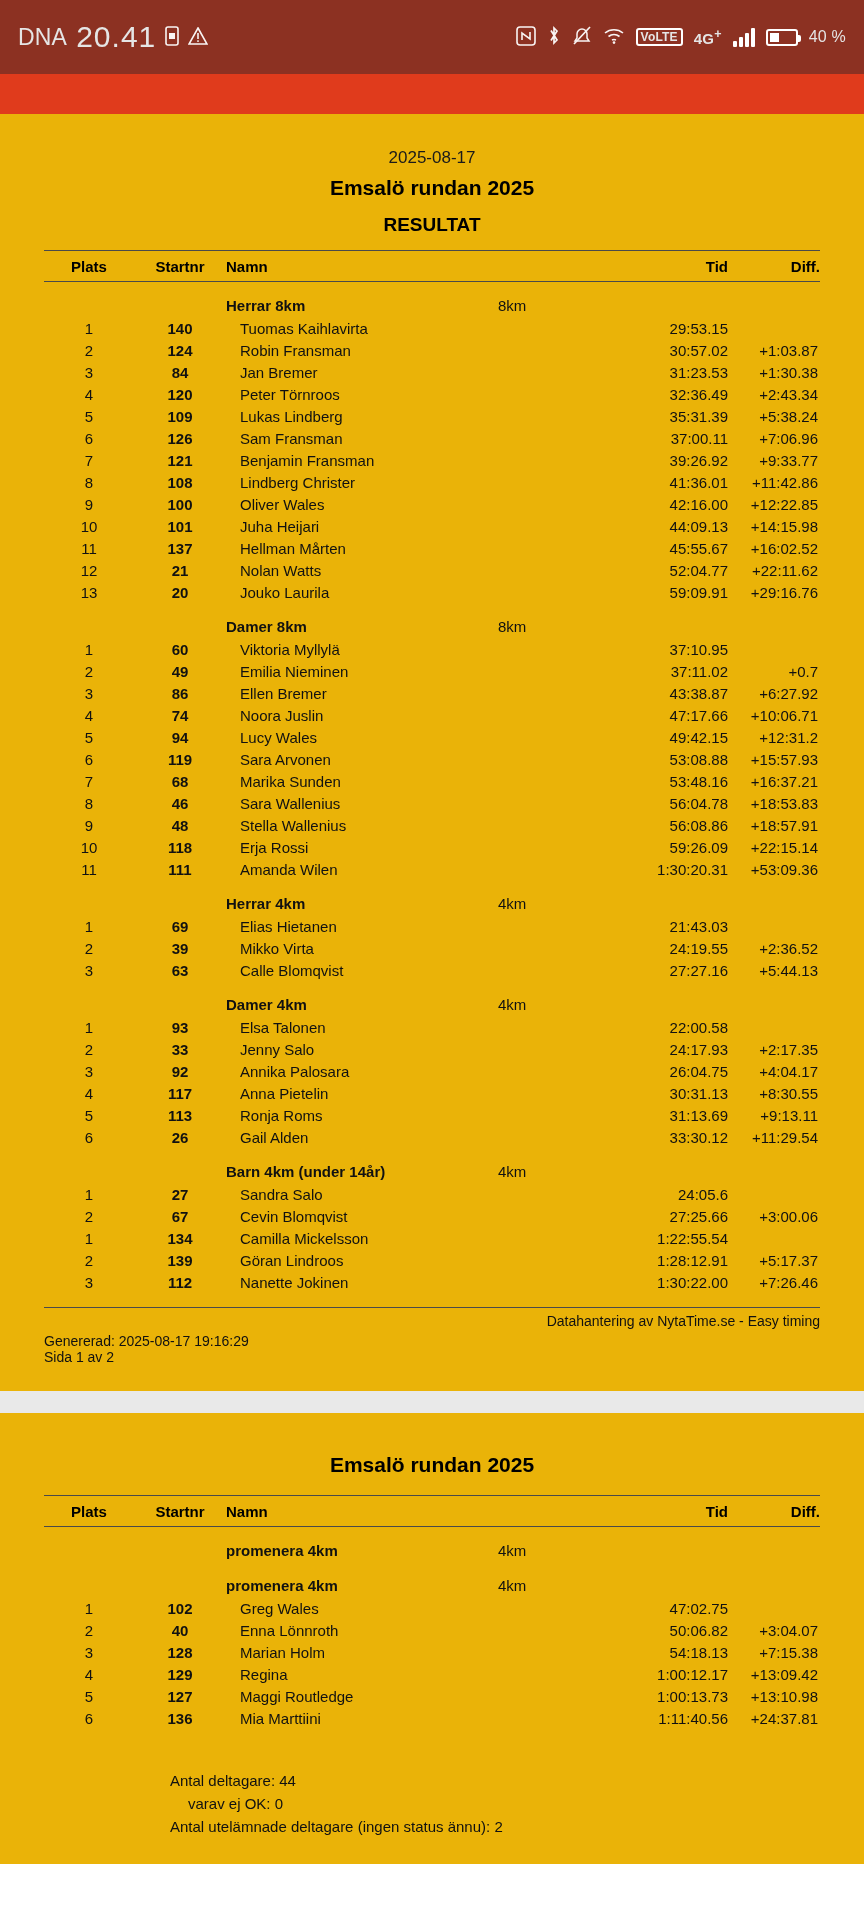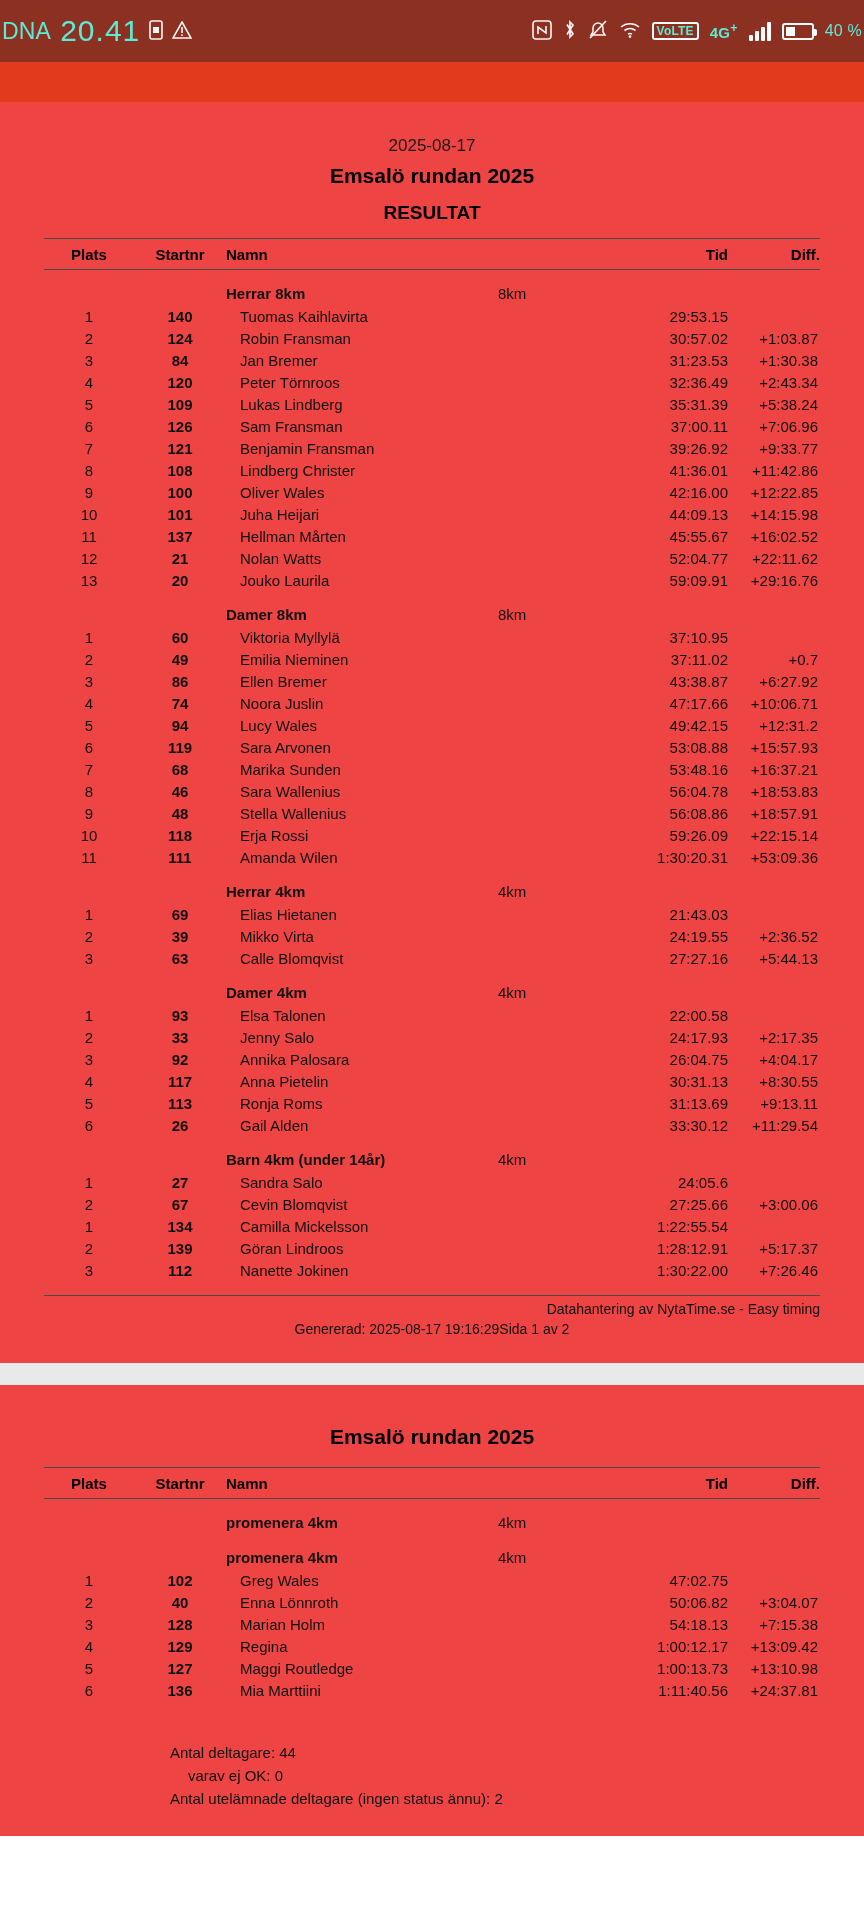--- a/index.html
+++ b/index.html
@@ -6,26 +6,26 @@
   html, body {
     margin: 0; padding: 0;
     width: 864px;
     background: #e9e9e9;
     font-family: "Liberation Sans", sans-serif;
   }
   body { width: 864px; min-height: 1920px; }
 
   
   .statusbar {
-    height: 62px;
+    height: 74px;
     background: #8c3122;
-    color: #5eead4;
+    color: #e5e5e5;
     display: flex;
     align-items: center;
-    padding: 0 2px;
+    padding: 0 18px;
     font-size: 22px;
     letter-spacing: .2px;
   }
   .sb-left { display: flex; align-items: center; gap: 9px; }
   .sb-carrier { font-size: 23px; font-weight: 400; }
   .sb-clock { font-size: 30px; font-weight: 400; letter-spacing: 1px; }
   .sb-spacer { flex: 1; }
   .sb-right { display: flex; align-items: center; gap: 11px; }
   .sb-ic { font-size: 21px; line-height: 1; opacity: .95; }
   .sb-ic.small { font-size: 18px; }
@@ -49,21 +49,21 @@
     width: 3px; height: 7px; background: #fff; border-radius: 0 2px 2px 0;
   }
   .batt .fill { position: absolute; left: 2px; top: 2px; bottom: 2px; width: 9px; background: #fff; }
   .sb-pct { font-size: 16px; }
 
   
   .appbar { height: 40px; background: #e03b1c; }
 
   
   .page {
-    background: #ef4444;
+    background: #eab308;
     padding: 34px 44px 26px 44px;
   }
   .page-gap { height: 22px; background: #e9e9e9; }
 
   .doc-date { text-align: center; font-size: 17px; color: #1a1a1a; margin: 0 0 8px 0; }
   .doc-title { text-align: center; font-size: 21px; font-weight: bold; color: #000; margin: 0 0 14px 0; }
   .doc-sub { text-align: center; font-size: 19px; font-weight: bold; color: #000; margin: 0 0 14px 0; }
 
   table.results { width: 100%; border-collapse: collapse; }
   table.results thead th {
@@ -82,21 +82,21 @@
   tr.grp td { font-size: 15px; font-weight: bold; padding-top: 15px; padding-bottom: 3px; }
   tr.grp td.c-dist { font-weight: normal; }
   tr.res td.c-plats { text-align: center; }
   tr.res td.c-startnr { text-align: center; font-weight: bold; }
   tr.res td.c-namn { padding-left: 14px; }
   tr.res td.c-tid { text-align: right; white-space: nowrap; }
   tr.res td.c-diff { text-align: right; white-space: nowrap; }
 
   .footer-rule { border-top: 1.5px solid #4a4a4a; margin-top: 14px; }
   .foot-right { text-align: right; font-size: 14px; color: #111; padding-top: 5px; }
-  .foot-row { display: flex; justify-content: center; font-size: 14px; color: #111; padding-top: 4px; }
+  .foot-row { display: flex; justify-content: flex-end; font-size: 14px; color: #111; padding-top: 4px; flex-direction: column; }
 
   .summary { margin-top: 40px; padding-left: 126px; }
   .summary div { font-size: 15px; color: #111; padding: 3px 0; }
   .summary div.indent { padding-left: 18px; }
 
   .page2-title { text-align: center; font-size: 21px; font-weight: bold; color: #000; margin: 6px 0 18px 0; }
   .tail { height: 330px; background: #ffffff; }
 </style>
 </head>
 <body>

